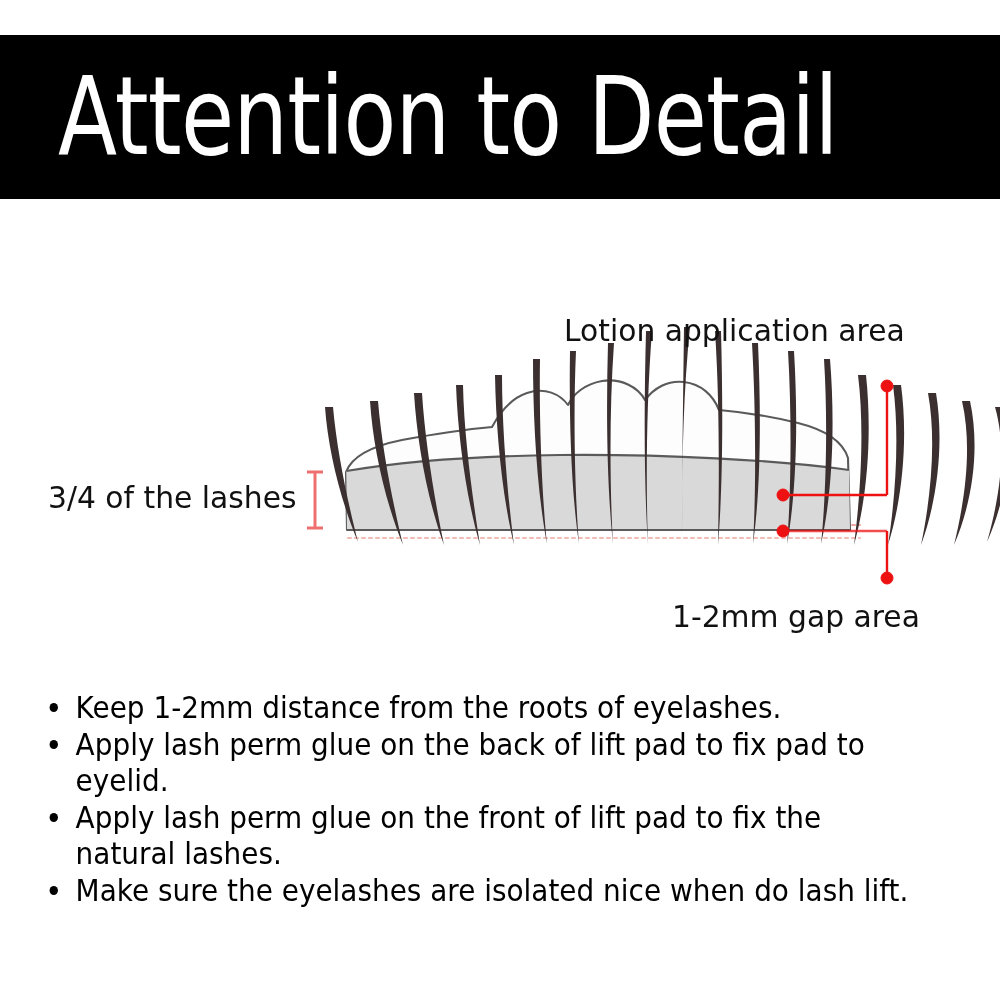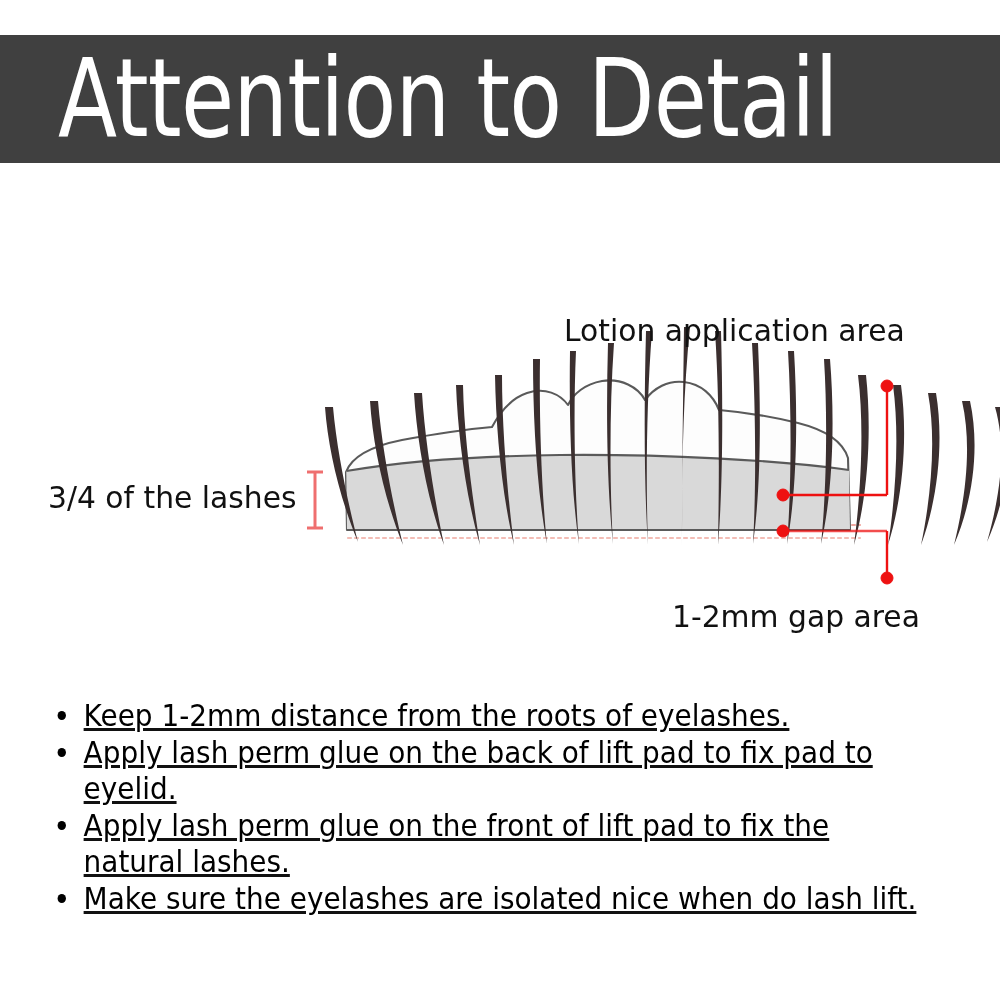--- a/index.html
+++ b/index.html
@@ -16,22 +16,22 @@
     font-family: "Liberation Sans", "DejaVu Sans", sans-serif;
     color: #111111;
   }
 
   
   #banner {
     position: absolute;
     left: 0;
     top: 35px;
     width: 1000px;
-    height: 128px;
-    background: #404040;
+    height: 164px;
+    background: #000000;
   }
   #banner-title {
     position: absolute;
     left: 58px;
     top: 50%;
     transform: translateY(-50%) scaleX(0.80);
     transform-origin: left center;
     white-space: nowrap;
     color: #ffffff;
     font-family: "DejaVu Sans", sans-serif;
@@ -67,24 +67,23 @@
     top: 479px;
     font-size: 31px;
   }
 
   
   #bullets {
     position: absolute;
     left: 44px;
     top: 690px;
     width: 930px;
-    margin: 8px;
+    margin: 0;
     padding: 0;
     list-style: none;
-    text-decoration: underline;
   }
   #bullets li {
     position: relative;
     padding-left: 34px;
     margin: 0 0 2px 0;
     font-family: "DejaVu Sans", sans-serif;
     font-size: 30px;
     line-height: 1.18;
     color: #000000;
     transform: scaleX(0.93);

